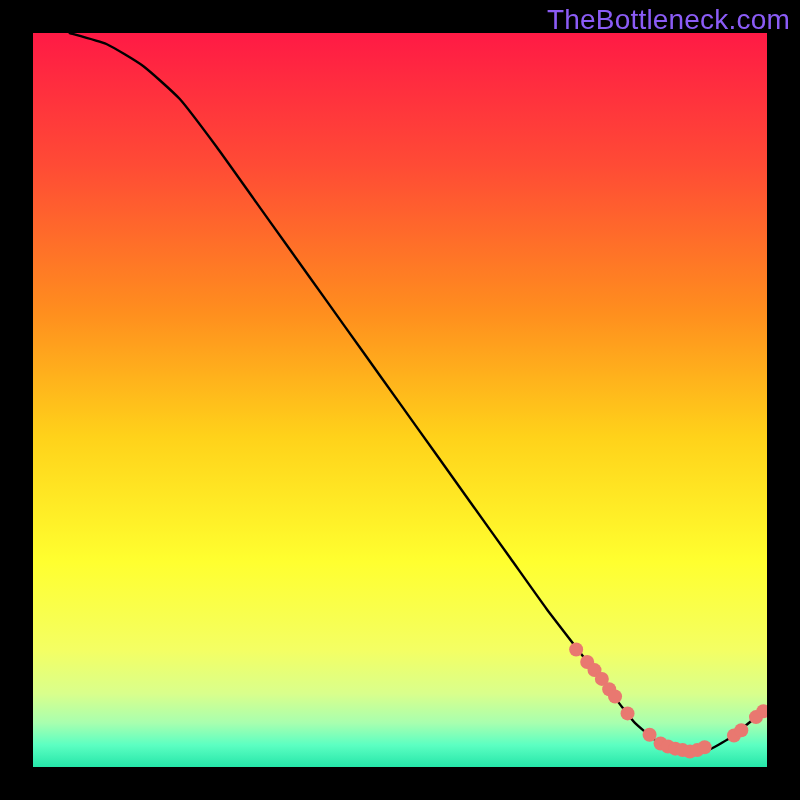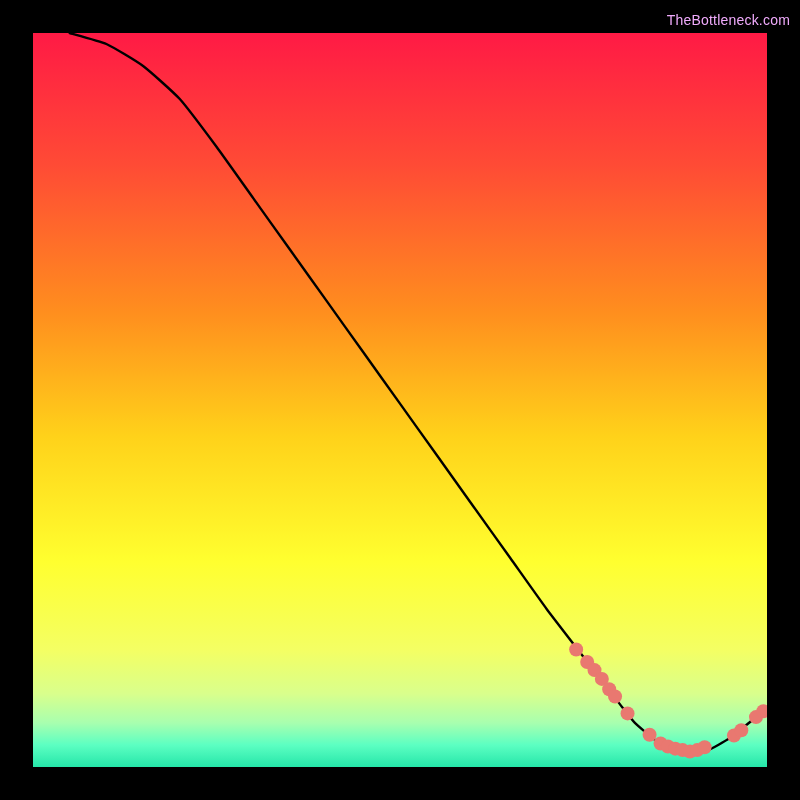--- a/index.html
+++ b/index.html
@@ -7,27 +7,26 @@
   .stage {
     position: relative;
     width: 800px;
     height: 800px;
     background: #000;
   }
   .watermark {
     position: absolute;
     top: 4px;
     right: 10px;
-    color: #f0abfc;
+    color: #8b5cf6;
     font-family: Arial, Helvetica, sans-serif;
-    font-size: 14px;
+    font-size: 28px;
     letter-spacing: 0.2px;
     z-index: 20;
     user-select: none;
-    margin-top: 8px;
   }
   .plot {
     position: absolute;
     left: 33px;
     top: 33px;
     width: 734px;
     height: 734px;
     z-index: 5;
   }
   .plot svg { display: block; width: 734px; height: 734px; }

